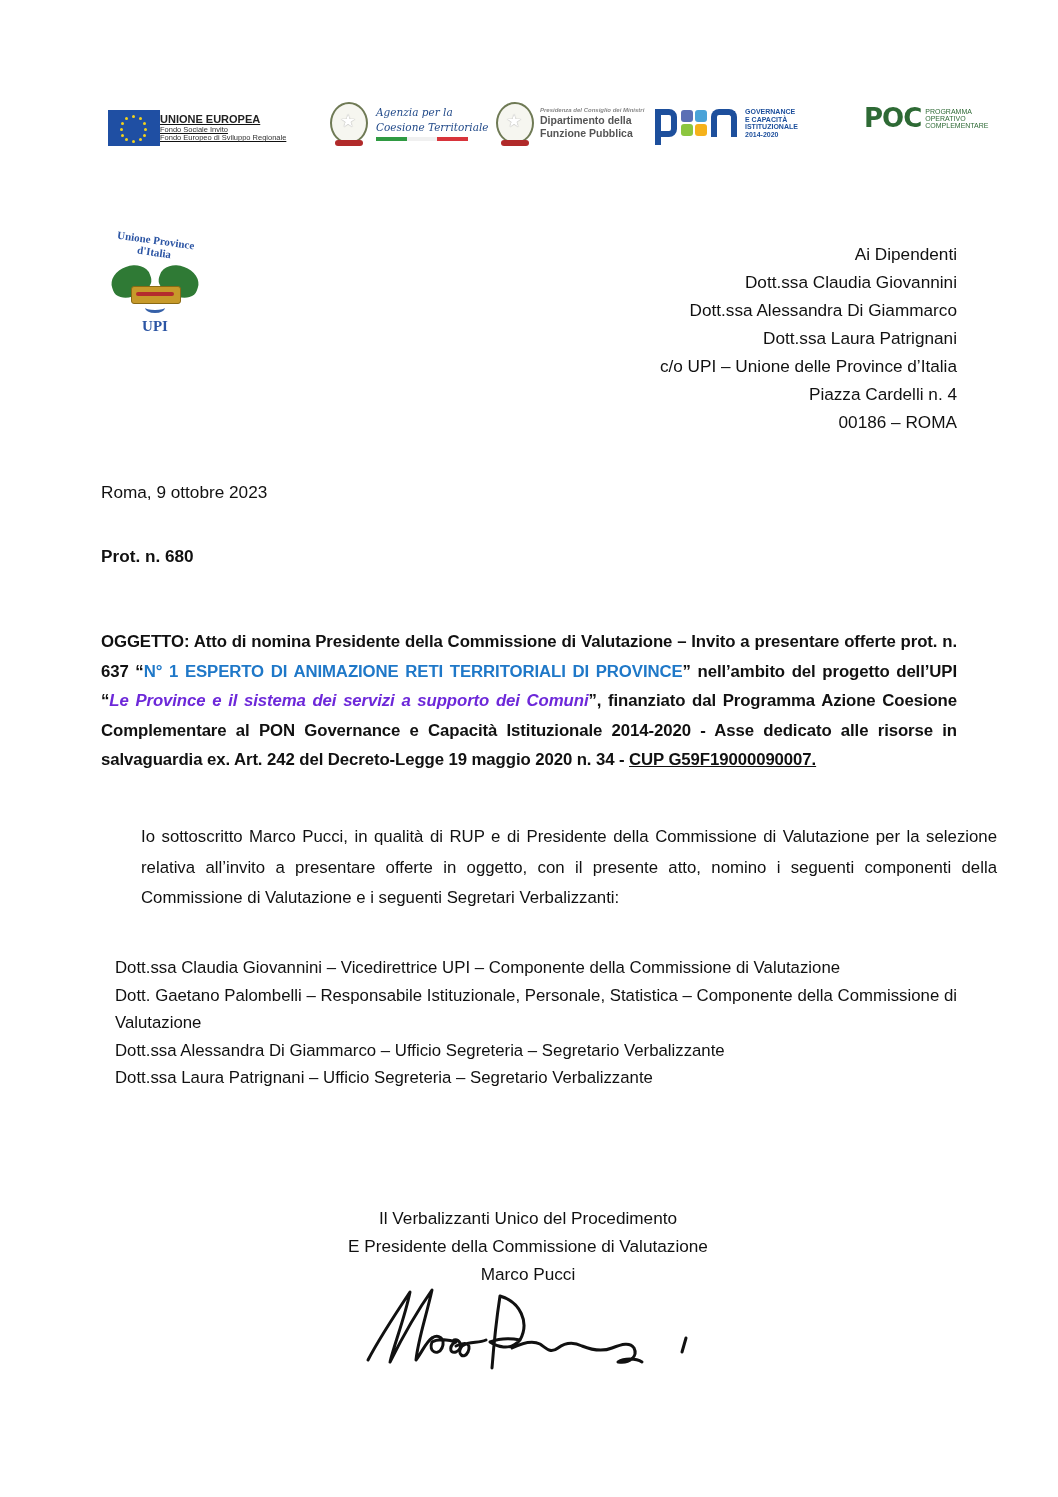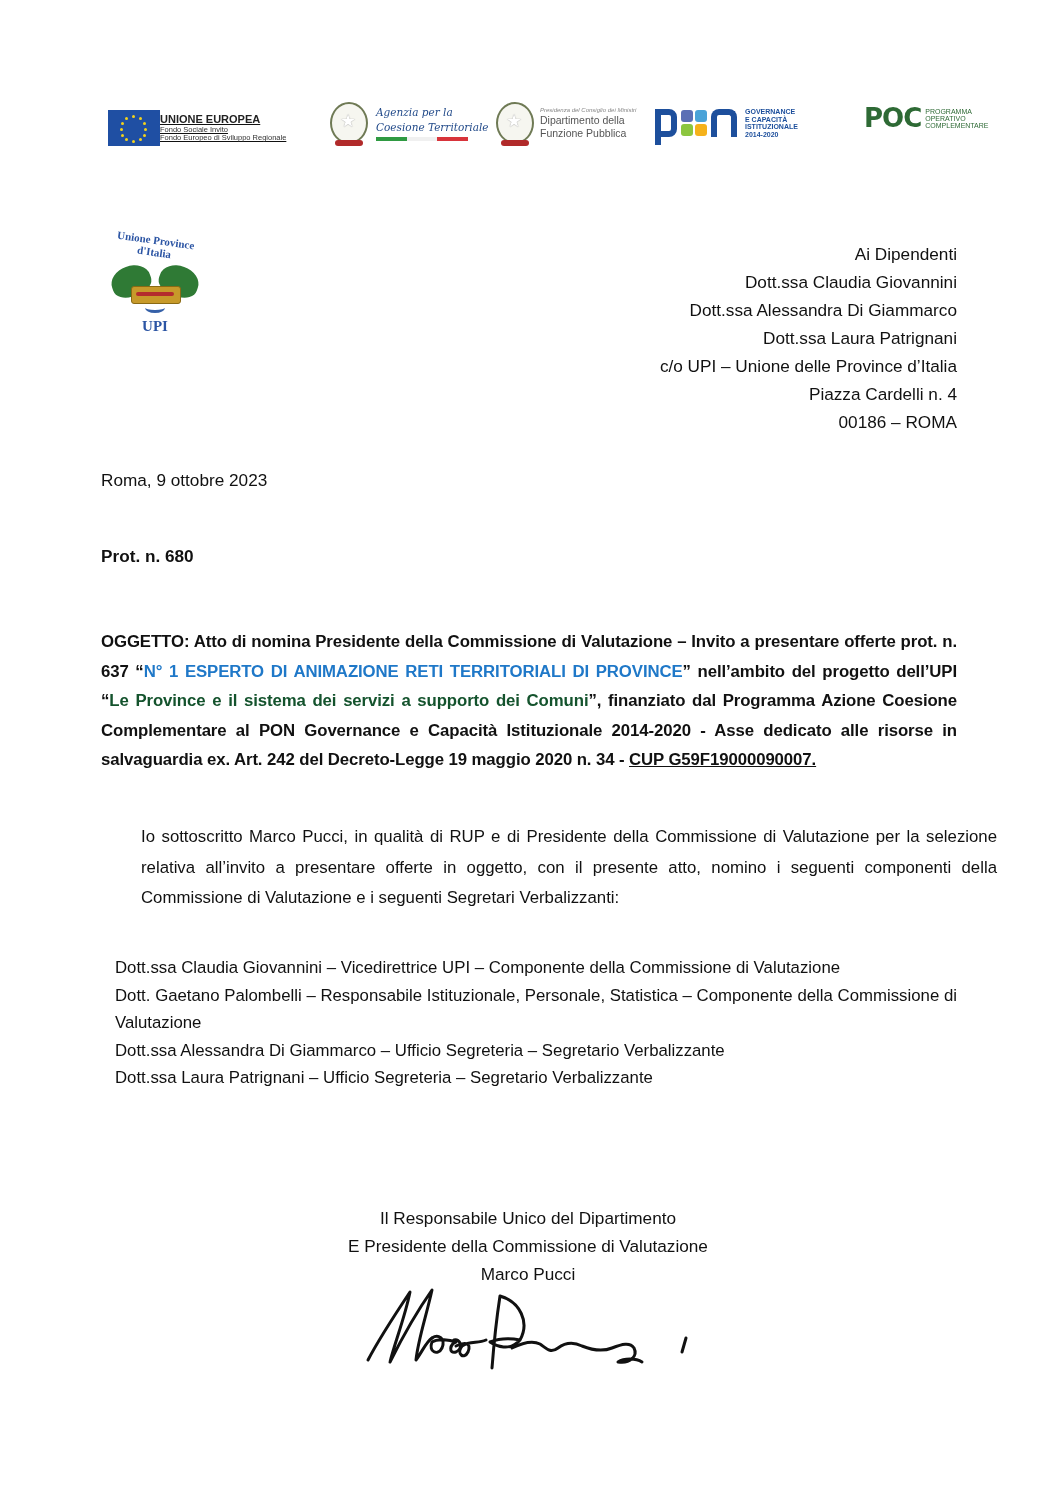--- a/index.html
+++ b/index.html
@@ -17,21 +17,21 @@
 
   .logo-act { left:330px; top:102px; display:flex; align-items:center; }
   .emblem { width:34px; height:38px; border-radius:50%; border:2px solid #6f7a55; position:relative; background:#f6f6f0; }
   .emblem::after { content:"★"; position:absolute; left:8px; top:6px; font-size:18px; color:#fff; text-shadow:0 0 1px #777; }
   .emblem .ribbon { position:absolute; bottom:-4px; left:3px; width:28px; height:6px; background:#b12a2a; border-radius:3px; }
   .act-text { margin-left:8px; font-family:"DejaVu Serif", serif; font-style:italic; font-size:10.5px; color:#234b8a; line-height:1.35; }
   .tricolor { margin-top:3px; display:flex; width:92px; height:4px; }
   .tricolor i { flex:1; display:block; }
 
   .logo-dfp { left:496px; top:102px; display:flex; align-items:center; }
-  .dfp-text { margin-left:6px; line-height:1.2; }
+  .dfp-text { margin-left:6px; line-height:1.2;font-weight:bold; }
   .dfp-small { font-size:6px; font-style:italic; color:#888; }
   .dfp-big { font-size:10.5px; color:#555; }
 
   .logo-pon { left:655px; top:108px; display:flex; align-items:center; }
   .pon-word { display:flex; align-items:center; }
   .pon-p { width:22px; height:28px; border:6px solid #1d4f9c; border-radius:0 8px 8px 0; box-sizing:border-box; position:relative; margin-right:4px; }
   .pon-p::after { content:""; position:absolute; left:-6px; bottom:-14px; width:6px; height:14px; background:#1d4f9c; }
   .pon-o { display:grid; grid-template-columns:12px 12px; grid-template-rows:12px 12px; gap:2px; margin-right:4px; }
   .pon-o i { display:block; border-radius:3px; }
   .pon-n { width:26px; height:28px; border:6px solid #1d4f9c; border-bottom:none; border-radius:8px 8px 0 0; box-sizing:border-box; }
@@ -49,25 +49,25 @@
   .leaf-l { left:4px; transform:rotate(-20deg); }
   .leaf-r { right:4px; transform:rotate(20deg); }
   .crown { position:absolute; left:24px; top:22px; width:48px; height:16px; background:#c79a2a; border-radius:3px; border:1px solid #8a6a14; }
   .crown::after { content:""; position:absolute; left:4px; top:5px; width:38px; height:4px; background:#b42d2d; border-radius:2px; }
   .upi-ribbon { position:absolute; left:38px; top:38px; width:20px; height:8px; border-bottom:3px solid #3560a8; border-radius:0 0 50% 50%; }
   .upi-label { font-family:"Liberation Serif", serif; font-weight:bold; font-size:15px; color:#2c55a4; margin-top:4px; }
 
   
   .body-text { font-family:"Liberation Sans", sans-serif; font-size:17.2px; color:#111; }
   .recipients { right:101px; top:240px; text-align:right; line-height:28px; }
-  .date { left:101px; top:470px; }
+  .date { left:101px; top:482px; }
   .prot { left:101px; top:546px; font-weight:bold; }
   .oggetto { left:101px; top:627px; width:856px; font-weight:bold; text-align:justify; line-height:29.5px; font-size:16.8px; letter-spacing:-0.1px; }
   .blue { color:#1f78c8; }
-  .blue-it { color:#14532d; }
+  .blue-it { color:#6d28d9; font-style:italic; }
   .u { text-decoration:underline; }
   .para { left:101px; top:822px; width:856px; text-align:justify; line-height:30.5px; font-size:16.8px;margin-left:40px; }
   .components { left:101px; top:954px; width:856px; line-height:27.6px; font-size:16.8px; text-align:justify; }
   .components div { text-align:justify; text-align-last:left;margin-left:14px; }
   .sig-block { left:300px; top:1204px; width:456px; text-align:center; line-height:28px; }
   .signature { left:360px; top:1282px; }
 </style>
 </head>
 <body>
 
@@ -176,21 +176,21 @@
 <div class="abs body-text para">Io sottoscritto Marco Pucci, in qualità di RUP e di Presidente della Commissione di Valutazione per la selezione relativa all’invito a presentare offerte in oggetto, con il presente atto, nomino i seguenti componenti della Commissione di Valutazione e i seguenti Segretari Verbalizzanti:</div>
 
 <div class="abs body-text components">
   <div>Dott.ssa Claudia Giovannini – Vicedirettrice UPI – Componente della Commissione di Valutazione</div>
   <div>Dott. Gaetano Palombelli – Responsabile Istituzionale, Personale, Statistica – Componente della Commissione di Valutazione</div>
   <div>Dott.ssa Alessandra Di Giammarco – Ufficio Segreteria – Segretario Verbalizzante</div>
   <div>Dott.ssa Laura Patrignani – Ufficio Segreteria – Segretario Verbalizzante</div>
 </div>
 
 <div class="abs body-text sig-block">
-  <div>Il Responsabile Unico del Dipartimento</div>
+  <div>Il Verbalizzanti Unico del Procedimento</div>
   <div>E Presidente della Commissione di Valutazione</div>
   <div>Marco Pucci</div>
 </div>
 
 <div class="abs signature">
   <svg width="340" height="95" viewBox="0 0 340 95">
     <g fill="none" stroke="#111" stroke-width="3" stroke-linecap="round" stroke-linejoin="round">
       <path d="M8 78 C20 55, 40 25, 50 10 C45 35, 35 60, 30 80 C45 50, 60 25, 72 8 C66 35, 58 58, 56 78 C62 70, 66 60, 72 56"></path>
       <path d="M72 56 C78 52, 86 56, 82 66 C78 74, 68 70, 72 60 C78 56, 90 58, 96 60 C90 62, 88 72, 96 70 C104 66, 100 56, 94 58"></path>
       <path d="M96 64 C104 60, 112 60, 108 70 C104 78, 96 72, 102 64 C110 58, 118 62, 126 58"></path>

